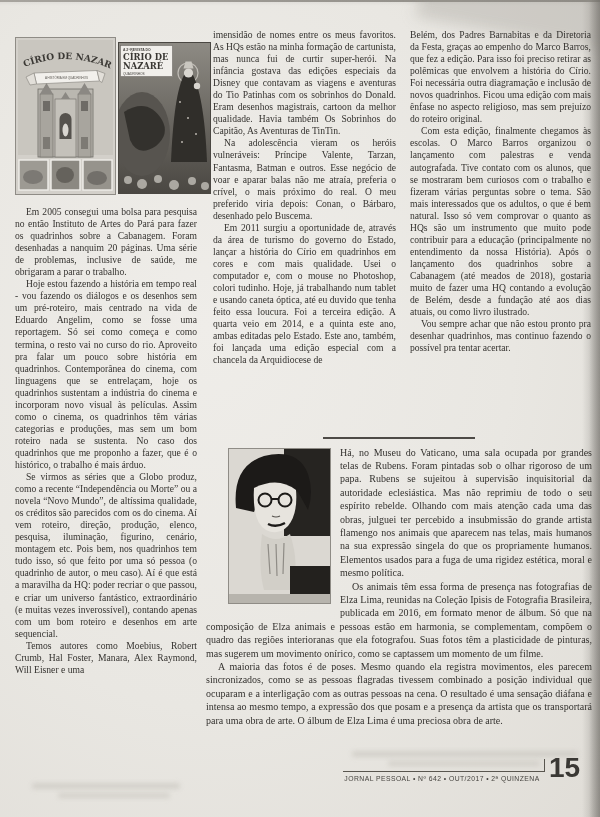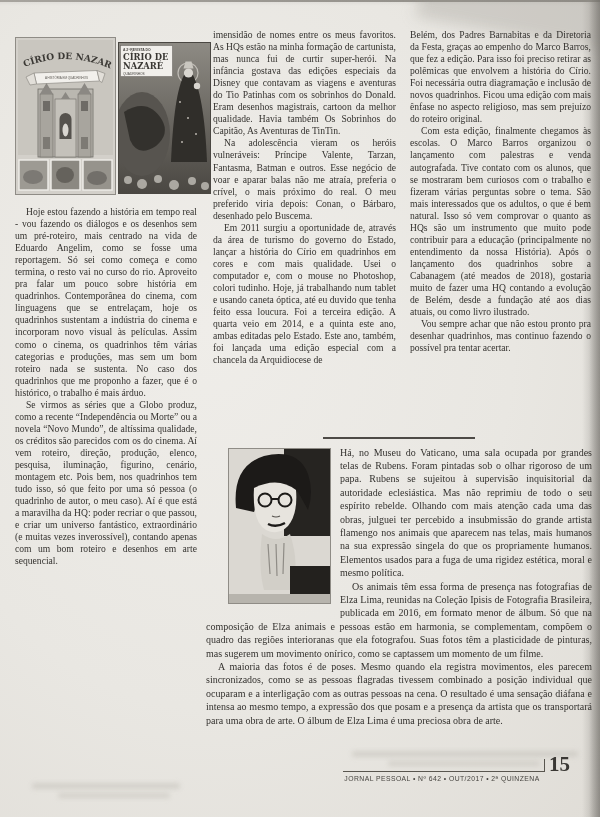--- a/index.html
+++ b/index.html
@@ -38,22 +38,22 @@
     font-weight:bold; font-size:23px; letter-spacing:1.5px; color:#2f2d2a; }
   .elza .photo { float:left; width:103px; height:156px; margin:2px 9px 4px 22px; }
   .elza p { margin:0; font-size:10px; line-height:13.4px; text-align:justify; hyphens:auto; }
   .elza p + p { text-indent:12px; }
 
   .footer-rule { position:absolute; left:343px; top:771px; width:201px; height:1.3px; background:#59564f; }
   .footer-tick { position:absolute; left:544px; top:759px; width:1.3px; height:13px; background:#59564f; }
   .footer-credit { position:absolute; left:338px; top:775px; width:208px; text-align:center;
     font-family:"Liberation Sans",sans-serif; font-size:6.8px; letter-spacing:0.45px;
     color:#45433f; white-space:nowrap; }
-  .footer-page { position:absolute; left:549px; top:752px; font-family:Liberation Serif, serif;
-    font-size:21px; font-weight:bold; color:#3a3834; }
+  .footer-page { position:absolute; left:549px; top:752px; font-family:Liberation Sans, sans-serif;
+    font-size:28px; font-weight:bold; color:#3a3834; }
 
   .ghost { position:absolute; background:#c6c3bc; filter:blur(2.5px); opacity:0.6; border-radius:2px; }
   #ghost1 { left:32px;  top:783px; width:148px; height:6px; }
   #ghost2 { left:58px;  top:793px; width:112px; height:5px; }
   #ghost3 { left:352px; top:751px; width:226px; height:6px; }
   #ghost4 { left:388px; top:761px; width:152px; height:5px; }
 </style>
 </head>
 <body>
 
@@ -138,22 +138,24 @@
         <text x="5" y="9" font-size="3.4" fill="#45433f" font-family="Liberation Sans, sans-serif" font-weight="bold">A 2ª REVISTA DO</text>
         <text x="5" y="18" font-size="8.4" font-weight="bold" fill="#393733" font-family="DejaVu Serif, serif">CÍRIO DE</text>
         <text x="5" y="27" font-size="8.4" font-weight="bold" fill="#393733" font-family="DejaVu Serif, serif">NAZARÉ</text>
         <text x="5" y="32.5" font-size="3.2" fill="#45433f" font-family="Liberation Sans, sans-serif">QUADRINHOS</text>
       </g>
       <rect x="0.5" y="0.5" width="92" height="151" fill="none" stroke="#4a4742"></rect>
     </svg>
   </div>
 
   <div id="col1" class="col">
+    <p>Em 2005 consegui uma bolsa para pesquisa no então Instituto de Artes do Pará para fazer os quadrinhos sobre a Cabanagem. Foram desenhadas a nanquim 20 páginas. Uma série de problemas, inclusive de saúde, me obrigaram a parar o trabalho.</p>
     <p>Hoje estou fazendo a história em tempo real - vou fazendo os diálogos e os desenhos sem um pré-roteiro, mais centrado na vida de Eduardo Angelim, como se fosse uma reportagem. Só sei como começa e como termina, o resto vai no curso do rio. Aproveito pra falar um pouco sobre história em quadrinhos. Contemporânea do cinema, com linguagens que se entrelaçam, hoje os quadrinhos sustentam a indústria do cinema e incorporam novo visual às películas. Assim como o cinema, os quadrinhos têm várias categorias e produções, mas sem um bom roteiro nada se sustenta. No caso dos quadrinhos que me proponho a fazer, que é o histórico, o trabalho é mais árduo.</p>
     <p>Se virmos as séries que a Globo produz, como a recente “Independência ou Morte” ou a novela “Novo Mundo”, de altíssima qualidade, os créditos são parecidos com os do cinema. Aí vem roteiro, direção, produção, elenco, pesquisa, iluminação, figurino, cenário, montagem etc. Pois bem, nos quadrinhos tem tudo isso, só que feito por uma só pessoa (o quadrinho de autor, o meu caso). Aí é que está a maravilha da HQ: poder recriar o que passou, e criar um universo fantástico, extraordinário (e muitas vezes inverossível), contando apenas com um bom roteiro e desenhos em arte sequencial.</p>
+    <p>Temos autores como Moebius, Robert Crumb, Hal Foster, Manara, Alex Raymond, Will Eisner e uma</p>
   </div>
   <div id="col2" class="col">
     <p class="cont">imensidão de nomes entre os meus favoritos. As HQs estão na minha formação de cartunista, mas nunca fui de curtir super-herói. Na infância gostava das edições especiais da Disney que contavam as viagens e aventuras do Tio Patinhas com os sobrinhos do Donald. Eram desenhos magistrais, cartoon da melhor qualidade. Havia também Os Sobrinhos do Capitão, As Aventuras de TinTin.</p>
     <p>Na adolescência vieram os heróis vulneráveis: Príncipe Valente, Tarzan, Fantasma, Batman e outros. Esse negócio de voar e aparar balas não me atraía, preferia o crível, o mais próximo do real. O meu preferido viria depois: Conan, o Bárbaro, desenhado pelo Buscema.</p>
     <p>Em 2011 surgiu a oportunidade de, através da área de turismo do governo do Estado, lançar a história do Círio em quadrinhos em cores e com mais qualidade. Usei o computador e, com o mouse no Photoshop, colori tudinho. Hoje, já trabalhando num tablet e usando caneta óptica, até eu duvido que tenha feito essa loucura. Foi a terceira edição. A quarta veio em 2014, e a quinta este ano, ambas editadas pelo Estado. Este ano, também, foi lançada uma edição especial com a chancela da Arquidiocese de</p>
   </div>
   <div id="col3" class="col">
     <p class="cont">Belém, dos Padres Barnabitas e da Diretoria da Festa, graças ao empenho do Marco Barros, que fez a edição. Para isso foi preciso retirar as polêmicas que envolvem a história do Círio. Foi necessária outra diagramação e inclusão de novos quadrinhos. Ficou uma edição com mais ênfase no aspecto religioso, mas sem prejuízo do roteiro original.</p>
     <p>Com esta edição, finalmente chegamos às escolas. O Marco Barros organizou o lançamento com palestras e venda autografada. Tive contato com os alunos, que se mostraram bem curiosos com o trabalho e fizeram várias perguntas sobre o tema. São mais interessados que os adultos, o que é bem natural. Isso só vem comprovar o quanto as HQs são um instrumento que muito pode contribuir para a educação (principalmente no entendimento da nossa História). Após o lançamento dos quadrinhos sobre a Cabanagem (até meados de 2018), gostaria muito de fazer uma HQ contando a evolução de Belém, desde a fundação até aos dias atuais, ou como livro ilustrado.</p>
     <p>Vou sempre achar que não estou pronto pra desenhar quadrinhos, mas continuo fazendo o possível pra tentar acertar.</p>

